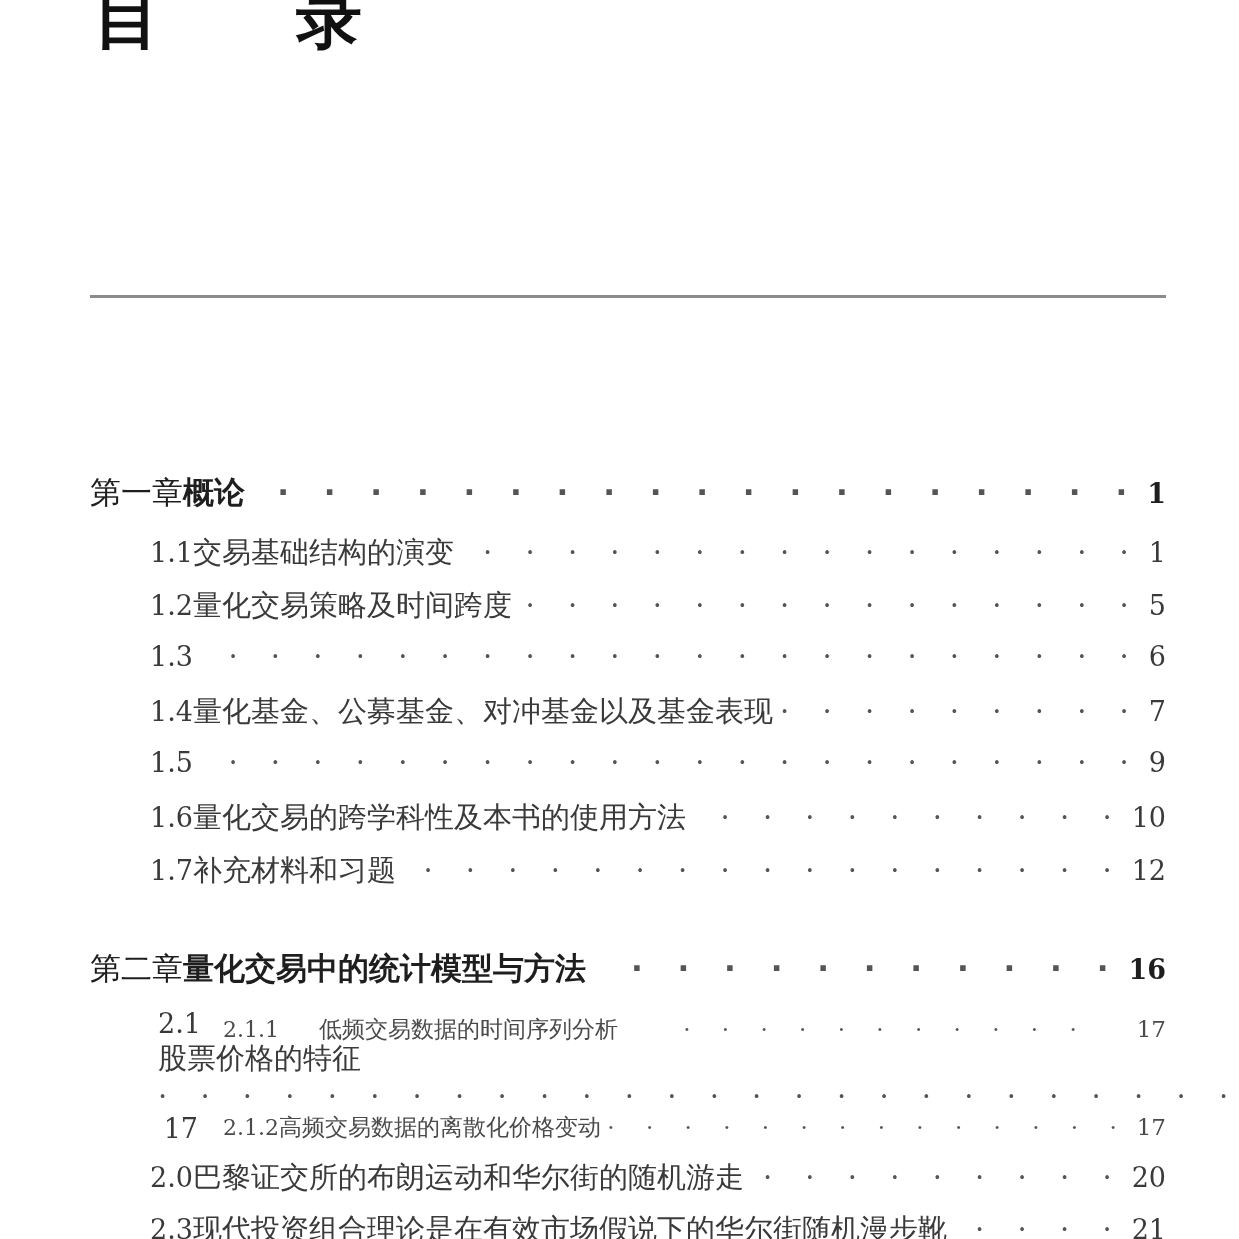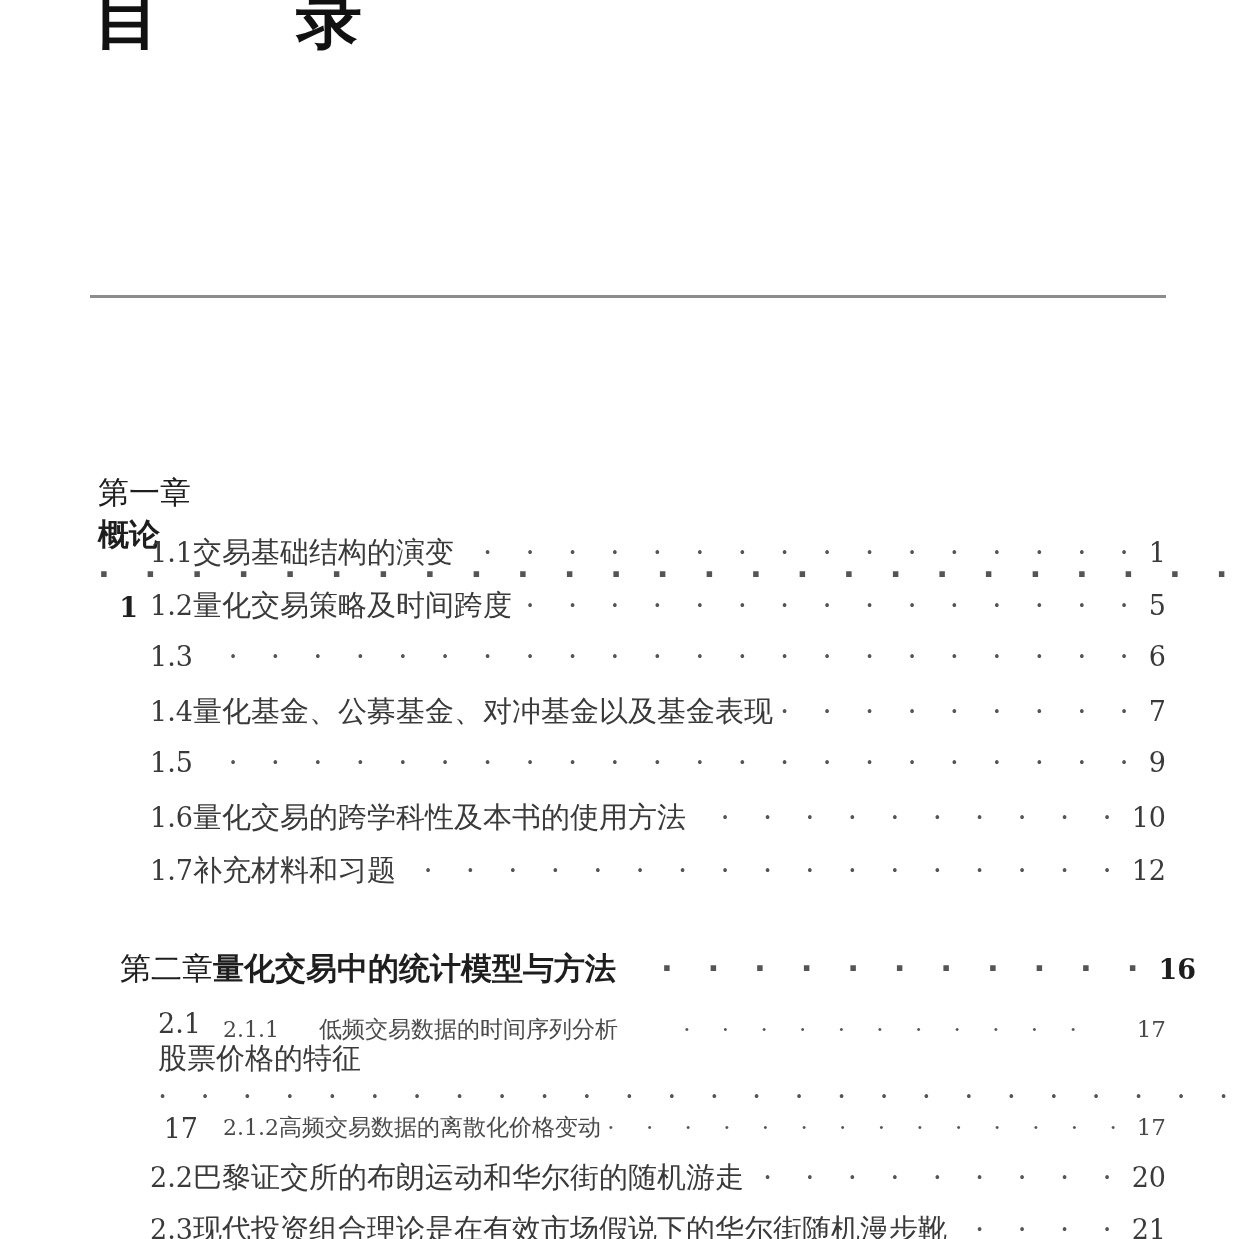--- a/index.html
+++ b/index.html
@@ -94,21 +94,21 @@
 <body>
 
 <div class="title">
   <span class="c1">目</span><span class="c2">录</span>
 </div>
 
 <div class="divider"></div>
 
 <div class="toc">
 
-  <div class="row chapter" style="top:472px;flex-direction:column;">
+  <div class="row chapter" style="top:472px;">
     <span class="num">第一章</span>
     <span class="label">概论</span>
     <span class="leader">· · · · · · · · · · · · · · · · · · · · · · · · · · · · · · · · · · · · · · · · · · · · · · · · · · · · · · · ·</span>
     <span class="page">1</span>
   </div>
 
   <div class="row section" style="top:533px;">
     <span class="num">1.1</span>
     <span class="label">交易基础结构的演变</span>
     <span class="leader">· · · · · · · · · · · · · · · · · · · · · · · · · · · · · · · · · · · · · · · · · · · · · · · · · · · · · · · ·</span>
@@ -148,21 +148,21 @@
     <span class="page">10</span>
   </div>
 
   <div class="row section" style="top:851px;">
     <span class="num">1.7</span>
     <span class="label">补充材料和习题</span>
     <span class="leader">· · · · · · · · · · · · · · · · · · · · · · · · · · · · · · · · · · · · · · · · · · · · · · · · · · · · · · · ·</span>
     <span class="page">12</span>
   </div>
 
-  <div class="row chapter" style="top:948px;margin-left:30px;">
+  <div class="row chapter" style="top:948px;">
     <span class="num">第二章</span>
     <span class="label">量化交易中的统计模型与方法</span>
     <span class="leader">· · · · · · · · · · · · · · · · · · · · · · · · · · · · · · · · · · · · · · · · · · · · · · · · · · · · · · · ·</span>
     <span class="page">16</span>
   </div>
 
   <div class="row section" style="top:1008px;flex-direction:column;">
     <span class="num">2.1</span>
     <span class="label">股票价格的特征</span>
     <span class="leader">· · · · · · · · · · · · · · · · · · · · · · · · · · · · · · · · · · · · · · · · · · · · · · · · · · · · · · · ·</span>
@@ -177,21 +177,21 @@
   </div>
 
   <div class="row subsection" style="top:1112px;">
     <span class="num">2.1.2</span>
     <span class="label">高频交易数据的离散化价格变动</span>
     <span class="leader">· · · · · · · · · · · · · · · · · · · · · · · · · · · · · · · · · · · · · · · · · · · · · · · · · · · · · · · ·</span>
     <span class="page">17</span>
   </div>
 
   <div class="row section" style="top:1158px;">
-    <span class="num">2.2</span>
+    <span class="num">2.0</span>
     <span class="label">巴黎证交所的布朗运动和华尔街的随机游走</span>
     <span class="leader">· · · · · · · · · · · · · · · · · · · · · · · · · · · · · · · · · · · · · · · · · · · · · · · · · · · · · · · ·</span>
     <span class="page">20</span>
   </div>
 
   <div class="row section" style="top:1210px;">
     <span class="num">2.3</span>
     <span class="label">现代投资组合理论是在有效市场假说下的华尔街随机漫步靴</span>
     <span class="leader">· · · · · · · · · · · · · · · · · · · · · · · · · · · · · · · · · · · · · · · · · · · · · · · · · · · · · · · ·</span>
     <span class="page">21</span>

